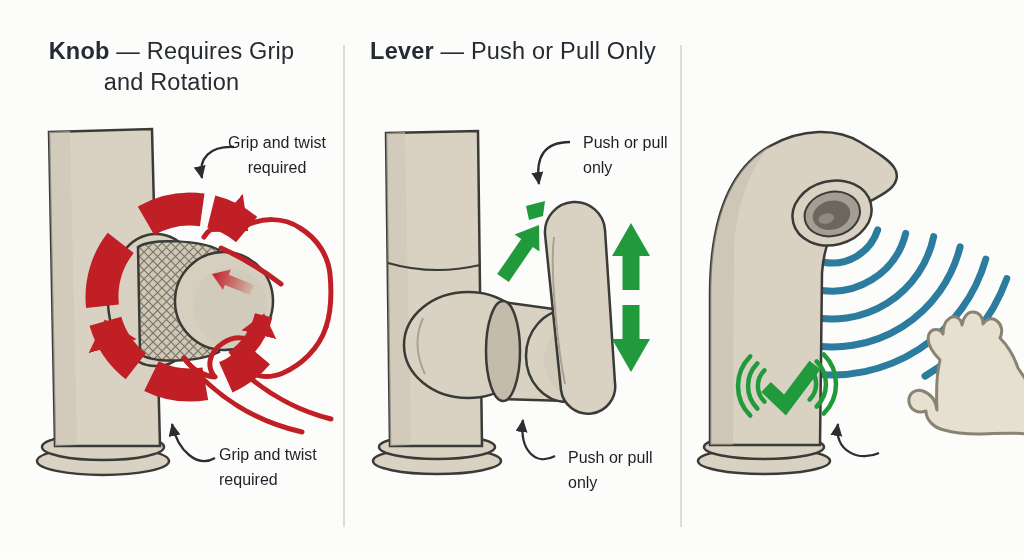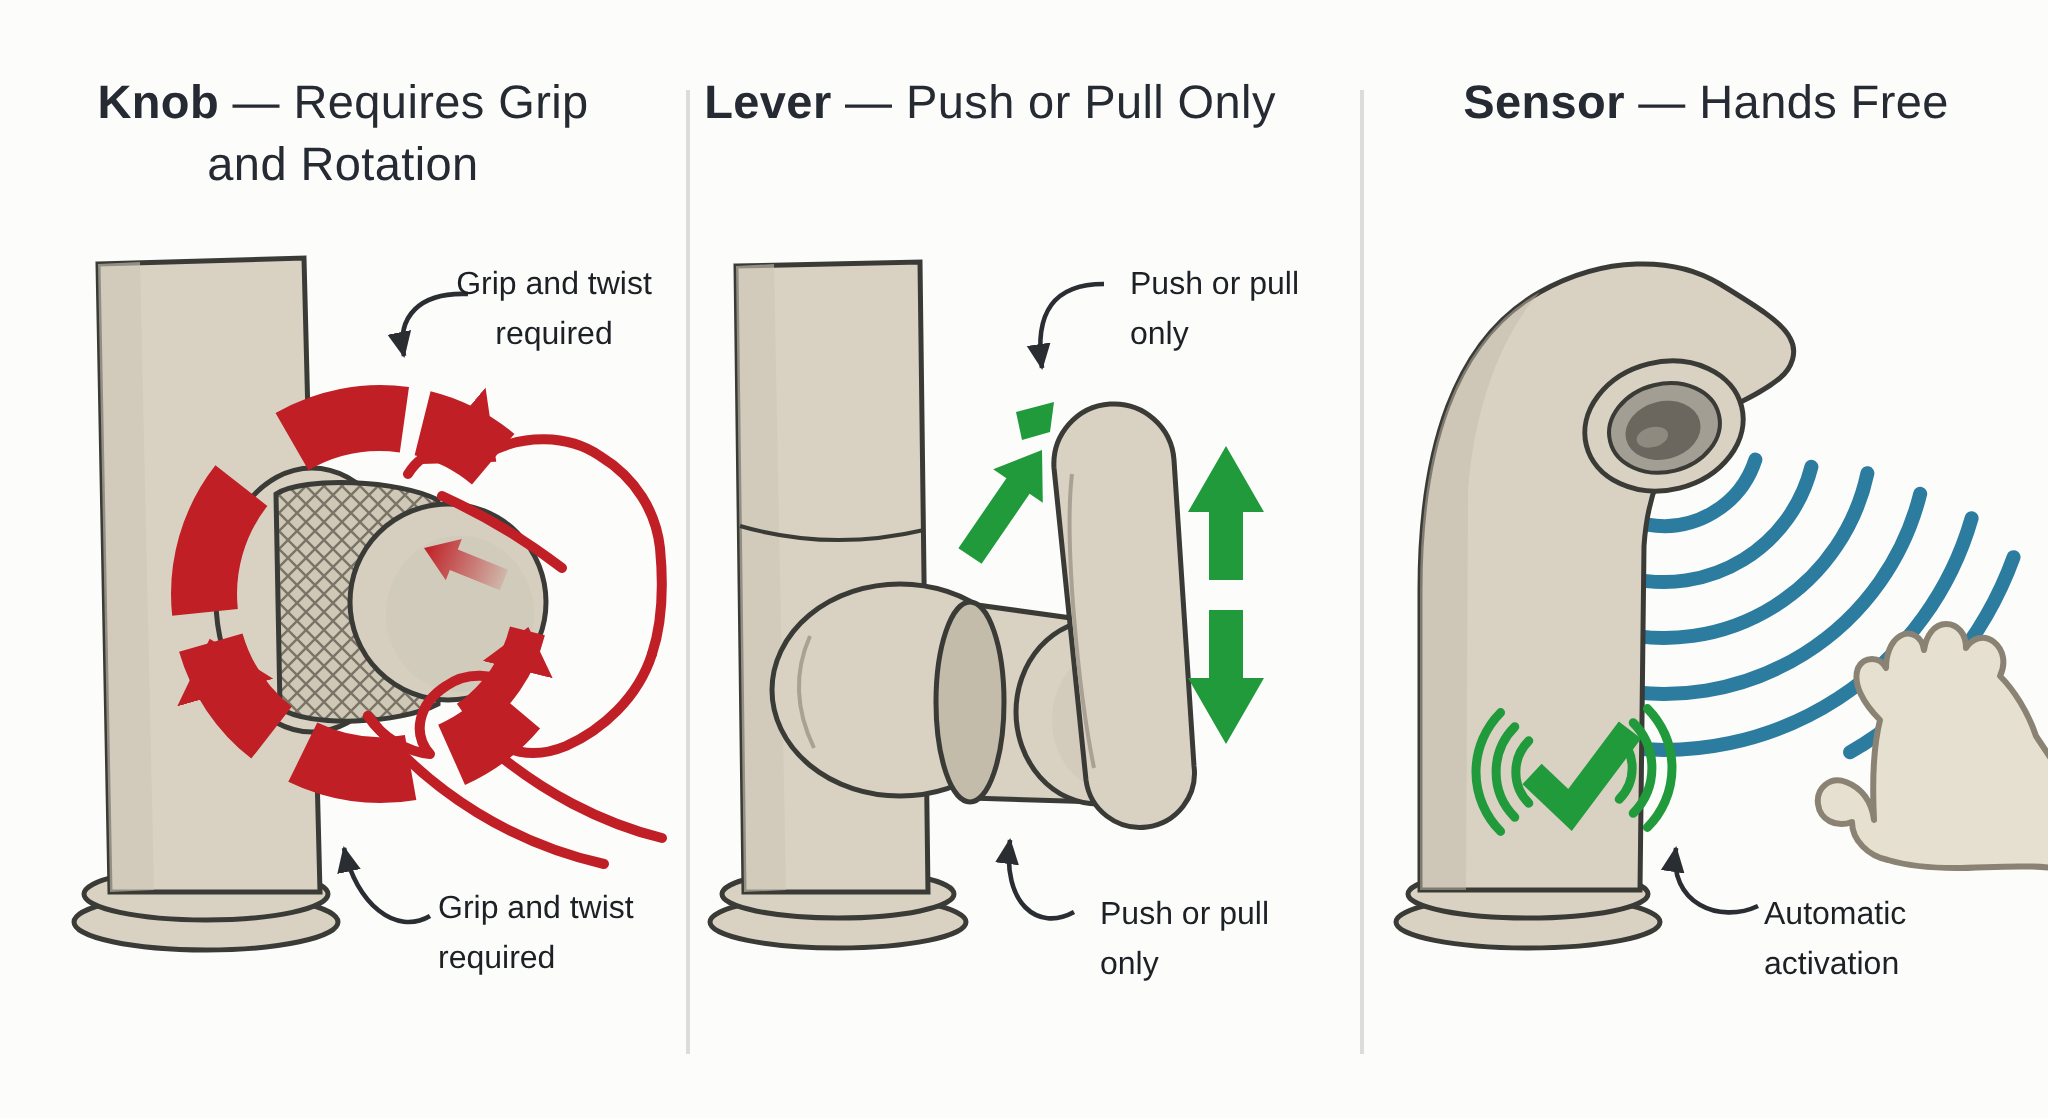--- a/index.html
+++ b/index.html
@@ -3,21 +3,21 @@
 <meta charset="utf-8">
 <style>
   html,body{margin:0;padding:0;background:#fff;}
   #stage{
     position:relative;width:1024px;height:559px;overflow:hidden;
     background:var(--bg,#fcfcfb);
     font-family:"Liberation Sans","DejaVu Sans",sans-serif;
   }
   .panel{position:absolute;top:0;height:559px;}
   #panel-knob{left:0;width:343px;}
-  #panel-lever{left:327px;width:336px;}
+  #panel-lever{left:345px;width:336px;}
   #panel-sensor{left:682px;width:342px;}
   .vdivider{position:absolute;top:45px;width:2px;height:482px;background:var(--divider,#dcdcda);}
   #divider-1{left:343px;}
   #divider-2{left:680px;}
   .panel-title{
     position:absolute;top:36px;left:0;right:0;margin:0 auto;
     text-align:center;font-size:23.5px;line-height:31px;
     color:var(--ink,#262b33);font-weight:400;letter-spacing:.2px;
   }
   #panel-knob .panel-title{width:262px;}
@@ -153,21 +153,20 @@
       <path d="M210,456 C192,466 174,452 178,420" style="stroke:var(--arrow_dark);stroke-width:2.3;fill:none" marker-end="url(#mDark)"></path>
     </svg>
 
     <div class="annotation a-left" style="left:238px;top:131px;width:86px;">Push or pull only</div>
     <div class="annotation a-left" style="left:223px;top:446px;width:86px;">Push or pull only</div>
   </section>
 
   <div class="vdivider" id="divider-2"></div>
 
   <section class="panel" id="panel-sensor">
-    <h2 class="panel-title"><b>Sensor</b><span> — </span><span>Hands Free</span></h2>
 
     <svg class="illus" viewBox="0 0 342 559">
 
       <g style="stroke:var(--blue);stroke-width:7;fill:none;stroke-linecap:round">
         <path d="M195.7,229.8 A48,48 0 0 1 141.7,262.3"></path>
         <path d="M223.7,233.4 A76,76 0 0 1 132.9,289.1"></path>
         <path d="M251.7,236.6 A104,104 0 0 1 124.8,315.9"></path>
         <path d="M278.1,246.9 A132,132 0 0 1 122.6,344.1"></path>
         <path d="M303.8,259.1 A160,160 0 0 1 127.7,373.4"></path>
         <path d="M324.8,278.6 A186,186 0 0 1 243,376.1"></path>
@@ -200,16 +199,15 @@
           <path d="M141.7,354.3 A42,42 0 0 1 141.7,413.7"></path>
         </g>
         <path d="M84,387 L103,405 L133,365" style="stroke:var(--green);stroke-width:14;fill:none"></path>
       </g>
 
       <path d="M262,430 C252,428 244,420 244,411 C236,414 228,410 227,402 C226,394 233,388 241,391 C249,394 254,401 255,410 C254,390 255,372 258,360 C250,352 244,342 247,334 C250,328 258,328 261,334 C261,328 263,321 268,318 C273,315 279,318 280,325 C281,318 285,312 291,312 C297,312 301,317 301,324 C304,319 310,317 315,321 C320,325 321,332 318,338 C325,345 332,356 336,368 L344,380 L344,434 C330,432 310,434 296,434 C282,434 272,433 262,430 Z" style="fill:var(--hand_fill);stroke:var(--hand_line);stroke-width:3;stroke-linejoin:round"></path>
 
       <path d="M197,453 C178,462 152,452 156,424" style="stroke:var(--arrow_dark);stroke-width:2.3;fill:none" marker-end="url(#mDark)"></path>
     </svg>
 
-    <div class="annotation a-left" style="left:200px;top:446px;width:110px;">Automatic activation</div>
   </section>
 
 </div>
 
 </body></html>

